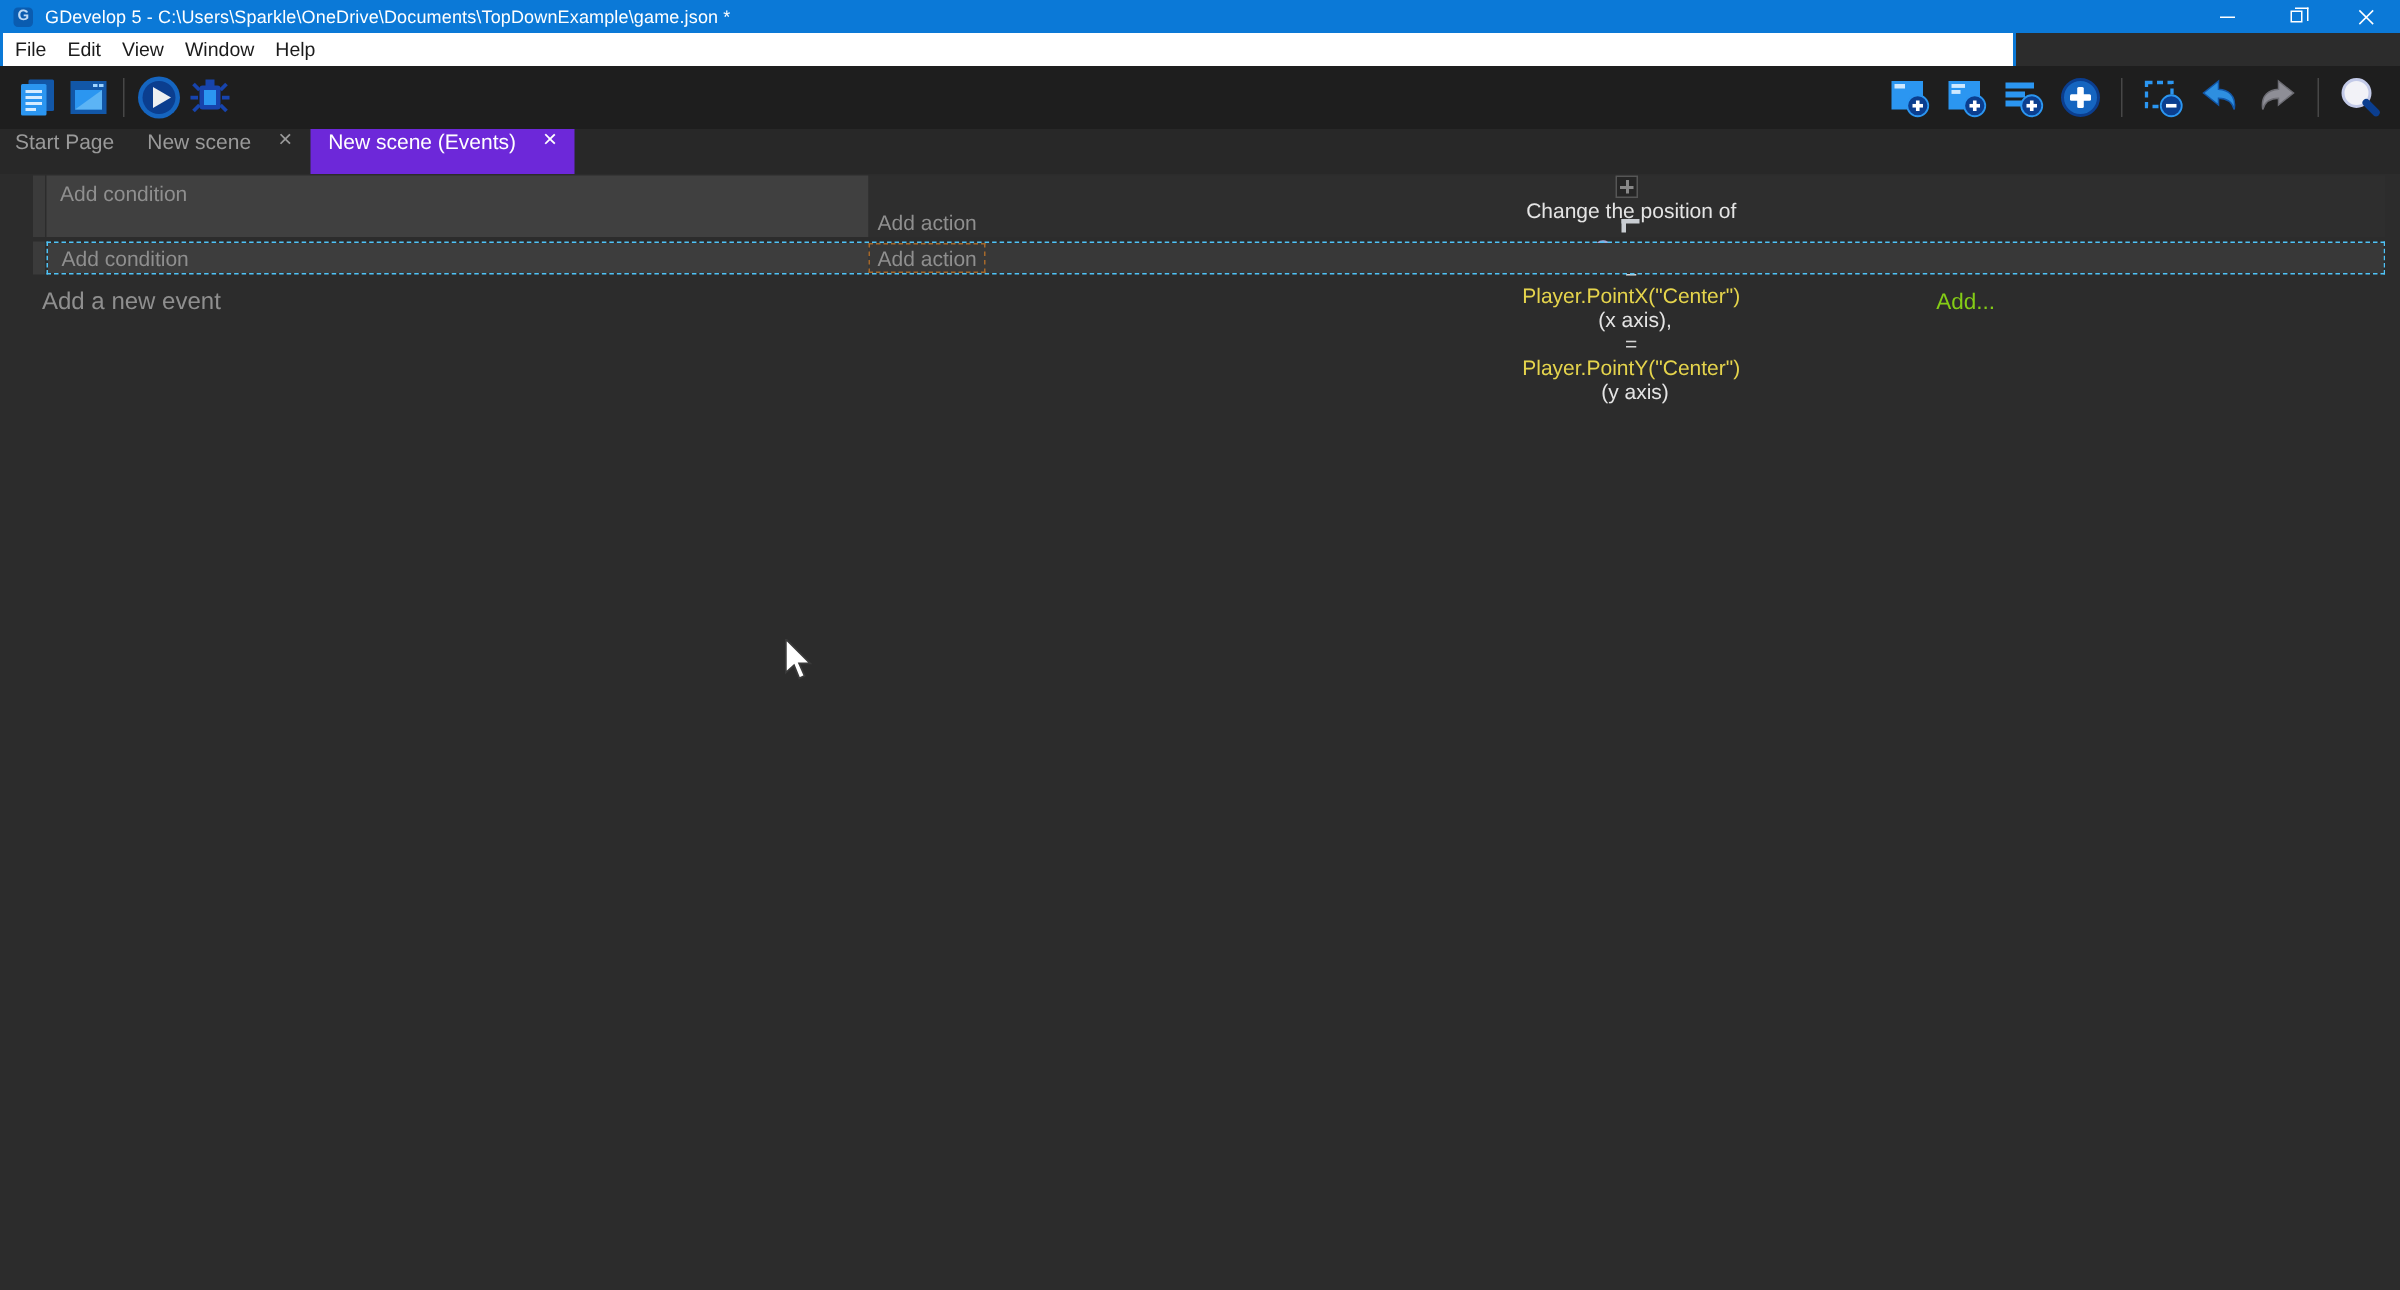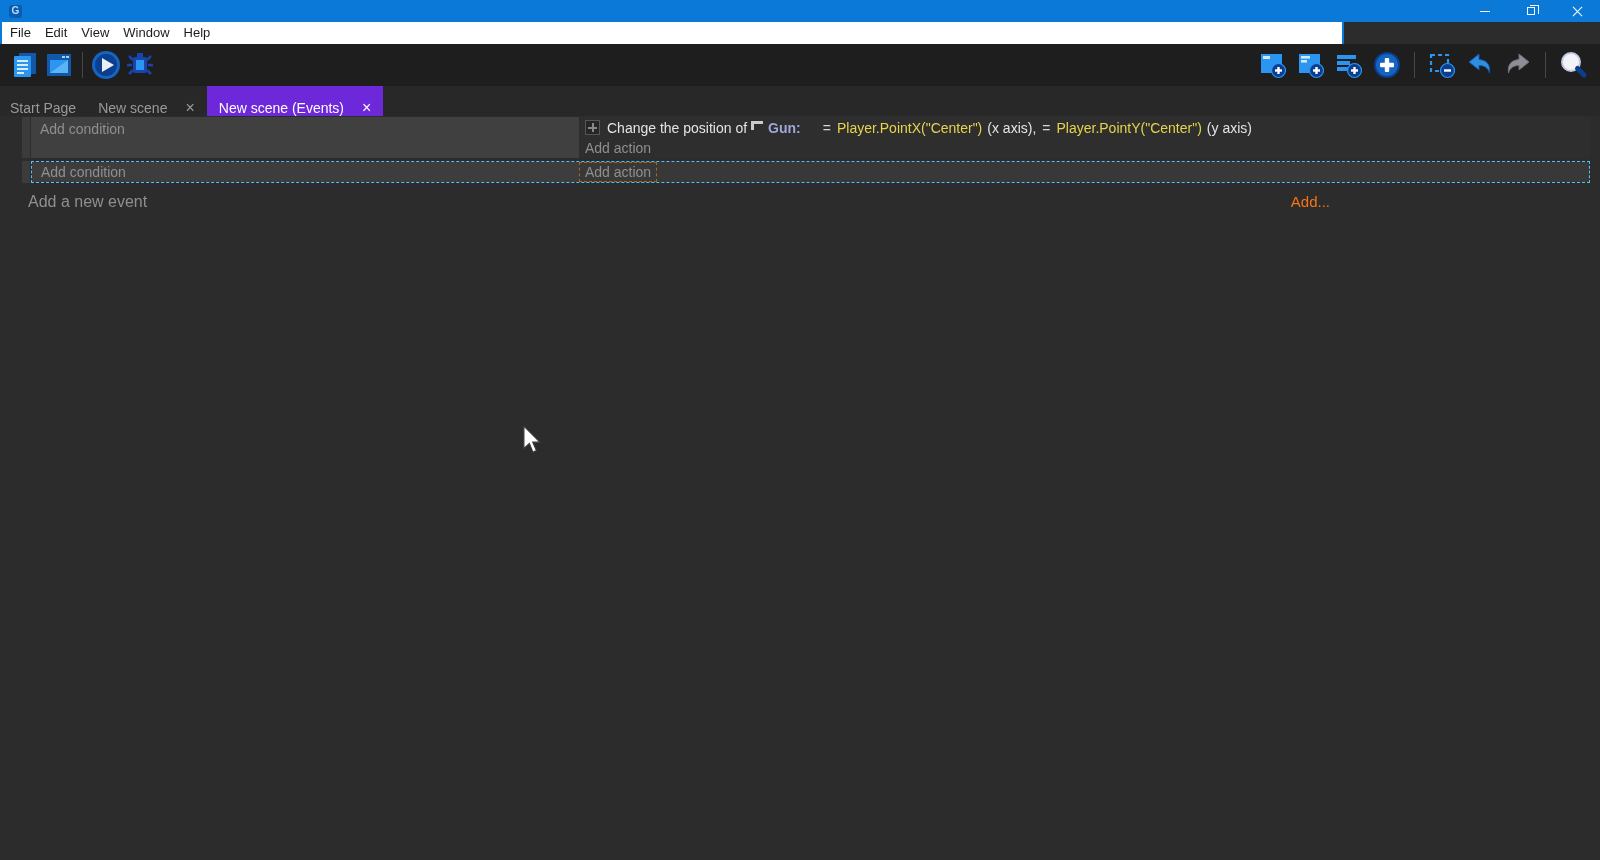--- a/index.html
+++ b/index.html
@@ -31,67 +31,68 @@
 
   
   .toolbar{position:absolute;left:0;top:44px;width:1600px;height:42px;background:#1e1e1e;display:flex;align-items:center;padding:0 8px;}
   .tb-icon{width:34px;height:34px;display:flex;align-items:center;justify-content:center;flex:none;}
   .tb-sep{width:1px;height:26px;background:#474747;margin:0 6px;flex:none;}
   .tb-spacer{flex:1;}
   .tb-right{display:flex;align-items:center;gap:4px;margin-right:2px;}
 
   
   .tabbar{position:absolute;left:0;top:86px;width:1600px;height:30px;background:#282828;display:flex;font-size:14px;color:#9a9a9a;}
-  .tab{height:30px;display:flex;align-items:flex-end;padding:0 12px;white-space:nowrap;}
+  .tab{height:30px;display:flex;align-items:flex-start;padding:0 12px;white-space:nowrap;}
   .tab.first{padding:0 10px;}
   .tab.active{background:#6d28d9;color:#ffffff;}
   .tab-close{margin-left:18px;font-size:16px;line-height:1;color:#9a9a9a;}
   .tab.active .tab-close{color:#ffffff;}
 
   
   .events{position:absolute;left:0;top:116px;width:1340px;height:744px;background:#2c2c2c;}
 
   .event-row1{position:absolute;left:22px;top:1px;width:1568px;height:41px;display:flex;}
   .gutter{width:8px;background:#3b3b3b;flex:none;margin-right:1px;}
   .cond1{width:548px;flex:none;background:#404040;color:#8f8f8f;font-size:14px;padding:4px 0 0 9px;}
   .acts1{flex:1;background:#2e2e2e;padding-left:6px;}
-  .action-line{height:21px;display:flex;align-items:center;font-size:14px;color:#e4e4e4;white-space:nowrap;}
+  .action-line{height:21px;display:flex;align-items:center;font-size:14px;color:#e4e4e4;white-space:nowrap;flex-direction:column;}
   .add-action1{height:20px;line-height:20px;color:#8f8f8f;font-size:14px;}
 
   .pos-icon{width:15px;height:15px;border:1px solid #565656;background:#262626;position:relative;margin-right:7px;flex:none;}
   .pos-icon::before{content:'';position:absolute;left:2px;right:2px;top:6px;height:2px;background:#888;}
   .pos-icon::after{content:'';position:absolute;top:2px;bottom:2px;left:6px;width:2px;background:#888;}
   .gun-icon{width:12px;height:9px;border-top:3px solid #c9cdd2;border-left:3px solid #c9cdd2;display:inline-block;margin:0 5px 0 4px;transform:translateY(-2px);flex:none;}
   .obj-name{color:#9fa8da;font-weight:bold;margin-right:16px;}
   .eq{color:#d4d4d4;margin:0 6px;}
   .expr{color:#e5d44c;}
   .plain{color:#e4e4e4;margin-left:5px;}
 
   .event-row2{position:absolute;left:22px;top:45px;width:1568px;display:flex;}
   .sel-box{flex:1;border:1px dashed #4fc3f7;display:flex;height:22px;}
   .cond2{width:547px;flex:none;background:#3d3d3d;color:#8f8f8f;font-size:14px;line-height:20px;padding-left:9px;}
   .act2{flex:1;background:#383838;display:flex;align-items:stretch;}
   .add-action-focus{border:1px dashed #a5682a;color:#8f8f8f;font-size:14px;line-height:18px;padding:0 5px;align-self:stretch;display:flex;align-items:center;}
 
   .add-new-event{position:absolute;left:28px;top:77px;font-size:16px;color:#8f8f8f;}
-  .add-btn{position:absolute;right:10px;top:77px;font-size:15px;color:#f97316;}
+  .add-btn{position:absolute;right:10px;top:77px;font-size:15px;color:#84cc16;}
 
   
   .watermark{position:absolute;left:1268px;top:758px;color:#87878b;}
   .wm-title{font-size:25px;line-height:28px;color:#8d8d90;}
   .wm-sub{font-size:17px;line-height:24px;color:#85858a;}
 
   
   .cursor{position:absolute;left:522px;top:426px;pointer-events:none;}
 </style>
 </head>
 <body>
 
 <div class="titlebar">
   <span class="tb-logo">G</span>
+  <span class="tb-title">GDevelop 5 - C:\Users\Sparkle\OneDrive\Documents\TopDownExample\game.json *</span>
   <div class="tb-controls">
     <div class="tb-btn">
         <span class="glyph-min"></span>
       </div>
     <div class="tb-btn">
         <span class="glyph-restore"></span>
       </div>
     <div class="tb-btn">
         <span class="glyph-close"></span>
       </div>

